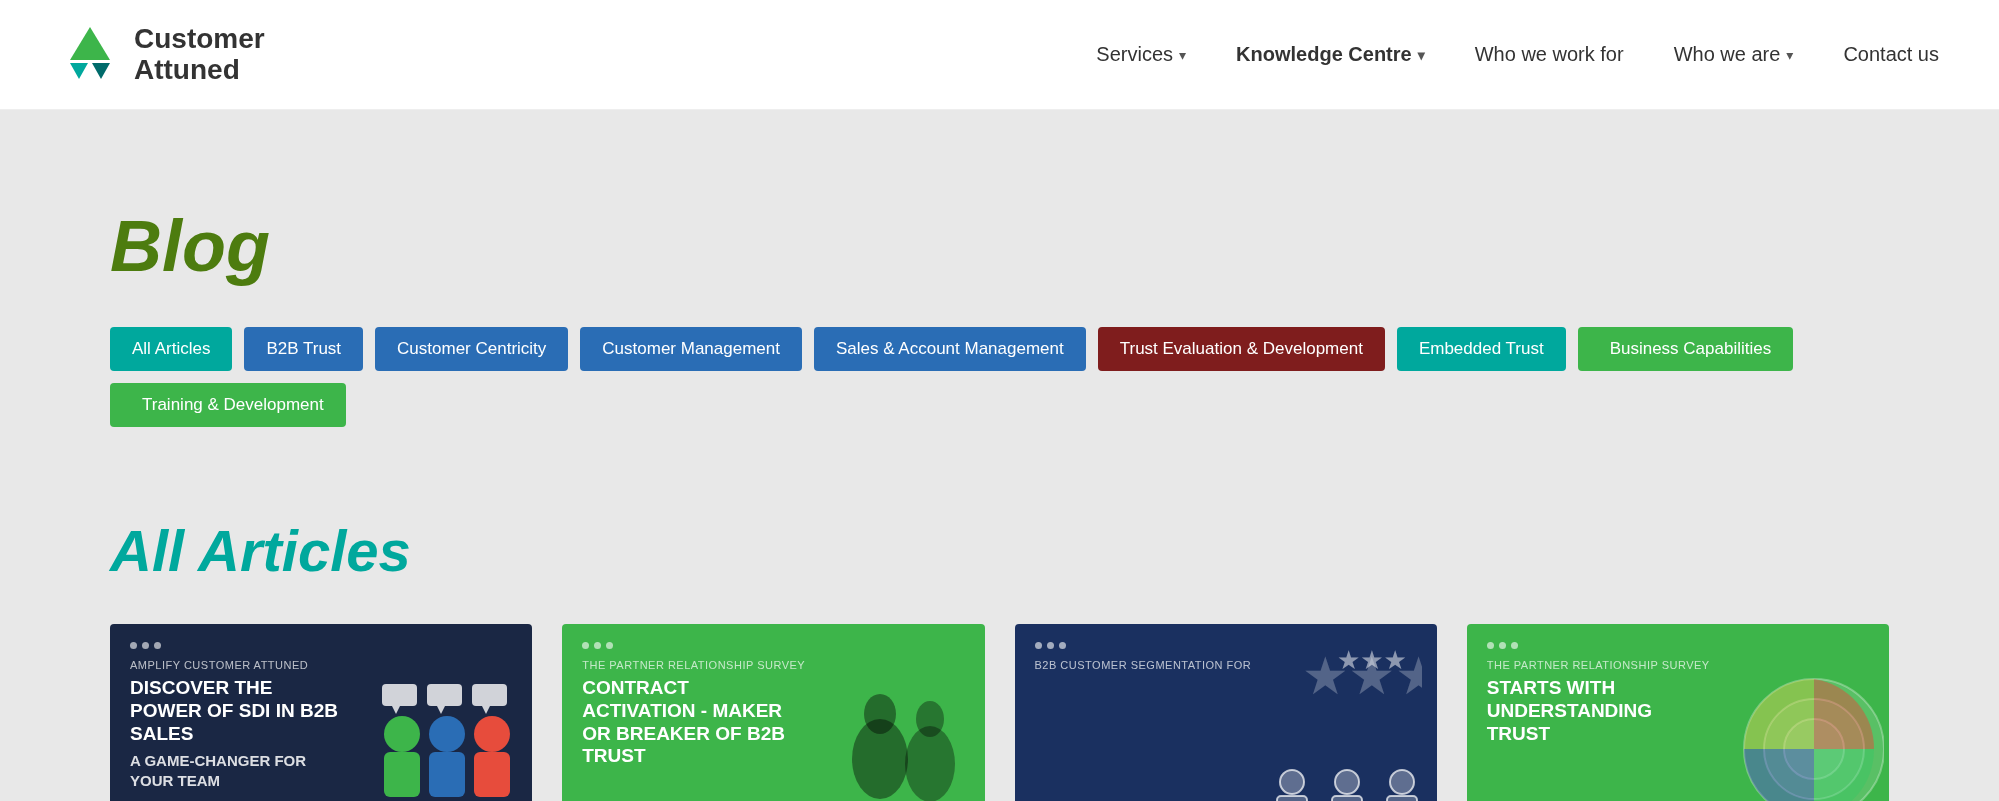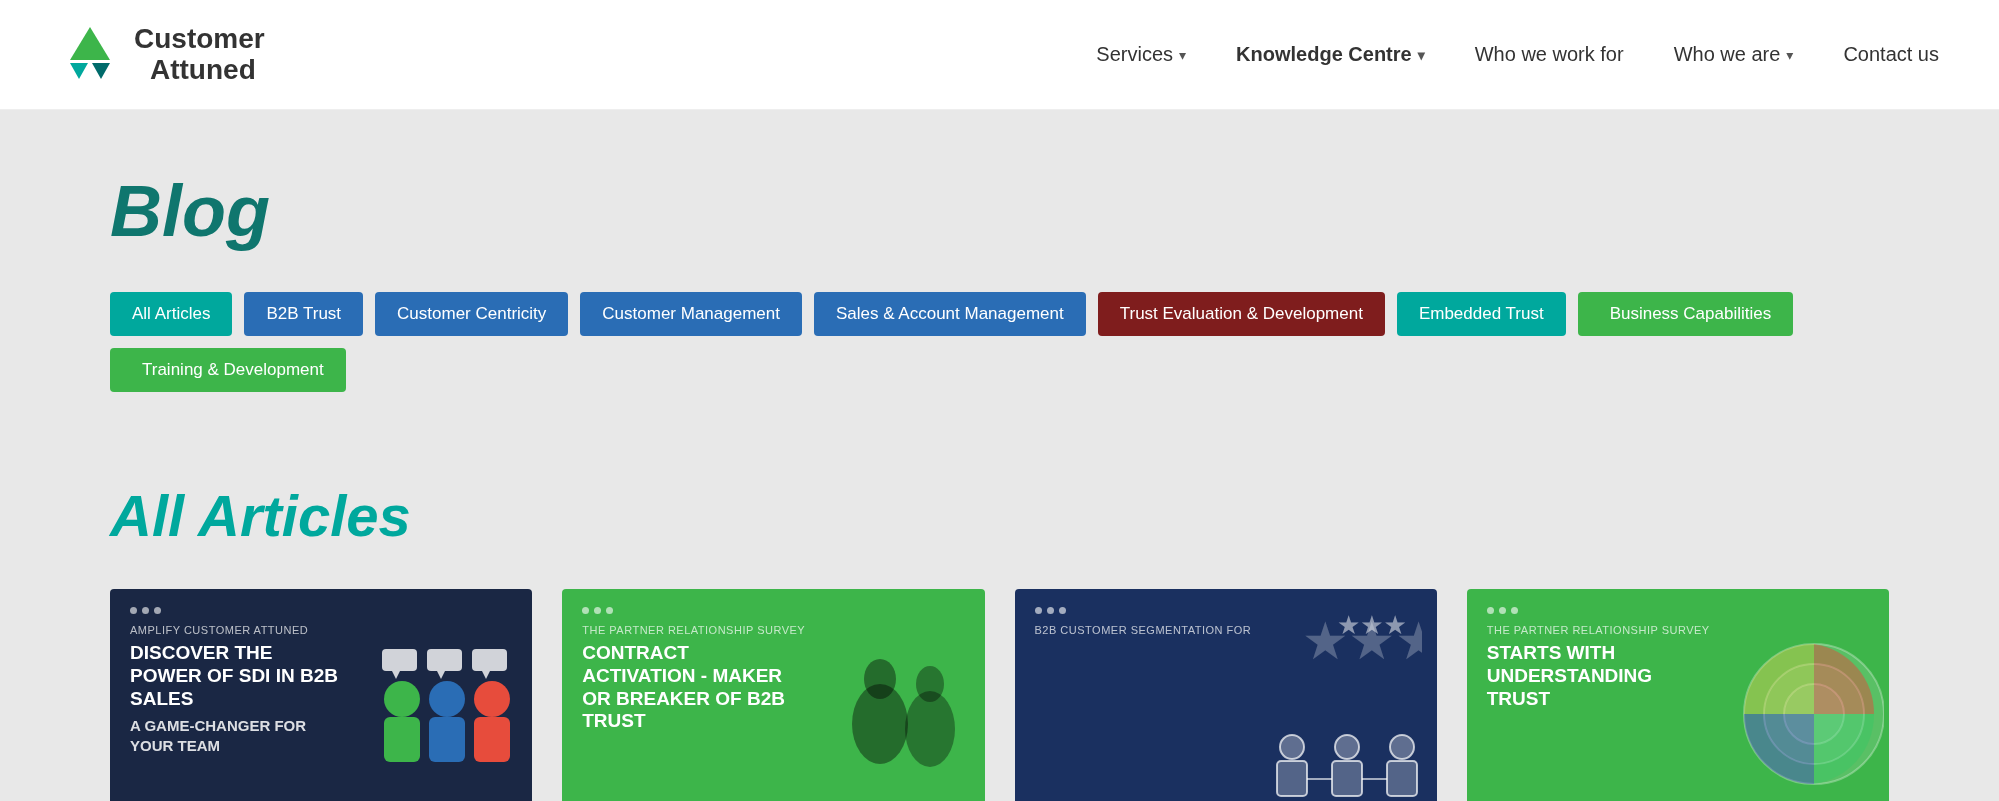--- a/index.html
+++ b/index.html
@@ -32,21 +32,20 @@
     }
     .logo-text .brand-line1 {
       font-size: 28px;
       font-weight: 700;
       color: #333;
     }
     .logo-text .brand-line2 {
       font-size: 28px;
       font-weight: 700;
       color: #333;
-      margin-left: 16px;
     }
 
     nav {
       display: flex;
       align-items: flex-start;
       gap: 50px;
     }
     .nav-item {
       display: flex;
       align-items: center;
@@ -65,23 +64,24 @@
     }
 
     
     .blog-section {
       background: #e8e8e8;
       padding: 60px 110px 30px 110px;
     }
     .blog-title {
       font-size: 72px;
       font-weight: 700;
-      color: #0f766e;
+      color: #4d7c0f;
       margin-bottom: 40px;
       font-style: italic;
+      margin-top: 35px;
     }
 
     
     .filter-tags {
       display: flex;
       flex-wrap: wrap;
       gap: 12px;
       margin-bottom: 10px;
     }
     .tag {

